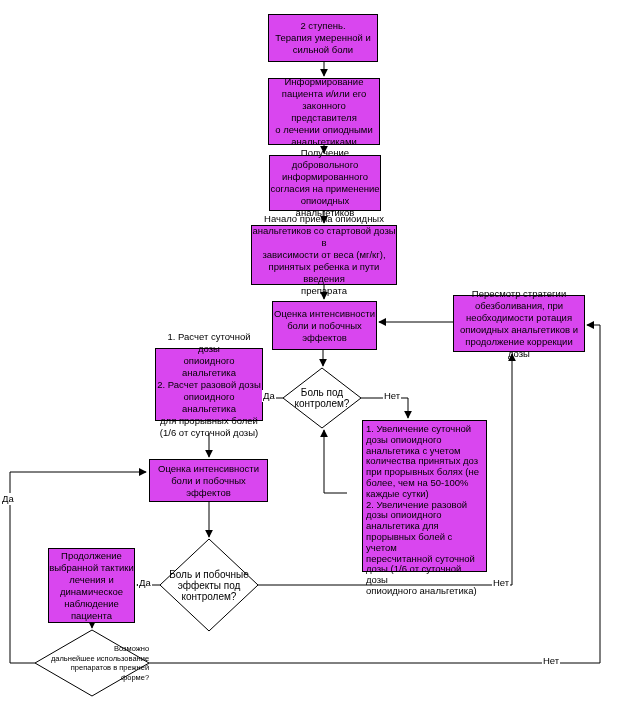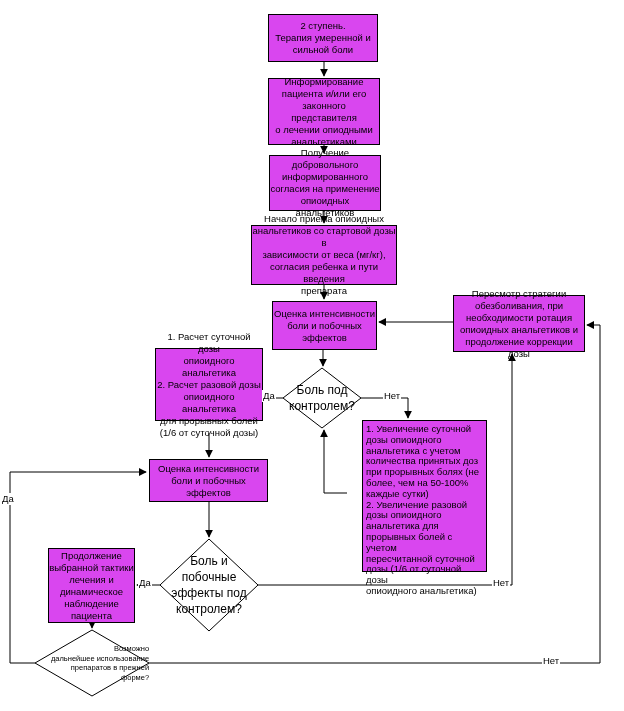--- a/index.html
+++ b/index.html
@@ -12,21 +12,21 @@
     display:flex; align-items:center; justify-content:center;
     text-align:center; font-size:9.5px; line-height:12px;
     white-space:pre-line;
   }
   .node.align-left {
     text-align:left; align-items:flex-start; justify-content:flex-start;
     line-height:10.8px; padding:3px 3px;margin-left:15px;
   }
   .dtext {
     position:absolute; display:flex; align-items:center; justify-content:center;
-    text-align:center; font-size:12px; line-height:16px; white-space:pre-line;
+    text-align:center; font-size:10px; line-height:11px; white-space:pre-line;
   }
   .dtext.small { font-size:7.5px; line-height:9.5px; }
   .elabel {
     position:absolute; background:#fff; font-size:9.5px; line-height:12px;
     padding:0 1px; text-align:left;
   }
 </style>
 </head>
 <body>
 
@@ -81,21 +81,21 @@
 о лечении опиодными
 анальгетиками</div>
   <div class="node" style="left:269px; top:155px; width:112px; height:56px;">Получение
 добровольного
 информированного
 согласия на применение
 опиоидных анальгетиков</div>
   <div class="node" style="left:251px; top:225px; width:146px; height:60px;">Начало приема опиоидных
 анальгетиков со стартовой дозы в
 зависимости от веса (мг/кг),
-согласия ребенка и пути введения
+принятых ребенка и пути введения
 препарата</div>
   <div class="node" style="left:272px; top:301px; width:105px; height:49px;">Оценка интенсивности
 боли и побочных
 эффектов</div>
   <div class="node" style="left:453px; top:295px; width:132px; height:57px;">Пересмотр стратегии
 обезболивания, при
 необходимости ротация
 опиоидных анальгетиков и
 продолжение коррекции дозы</div>
   <div class="node" style="left:155px; top:348px; width:108px; height:73px;">1. Расчет суточной дозы

